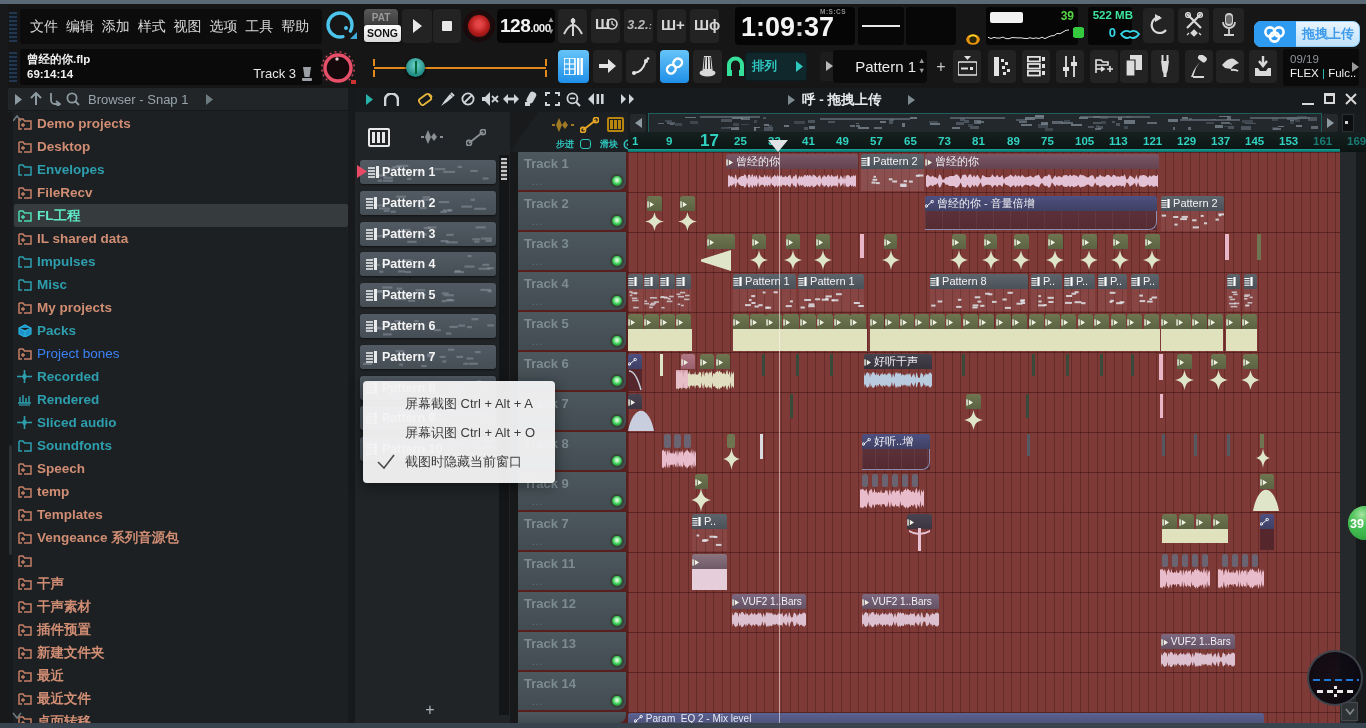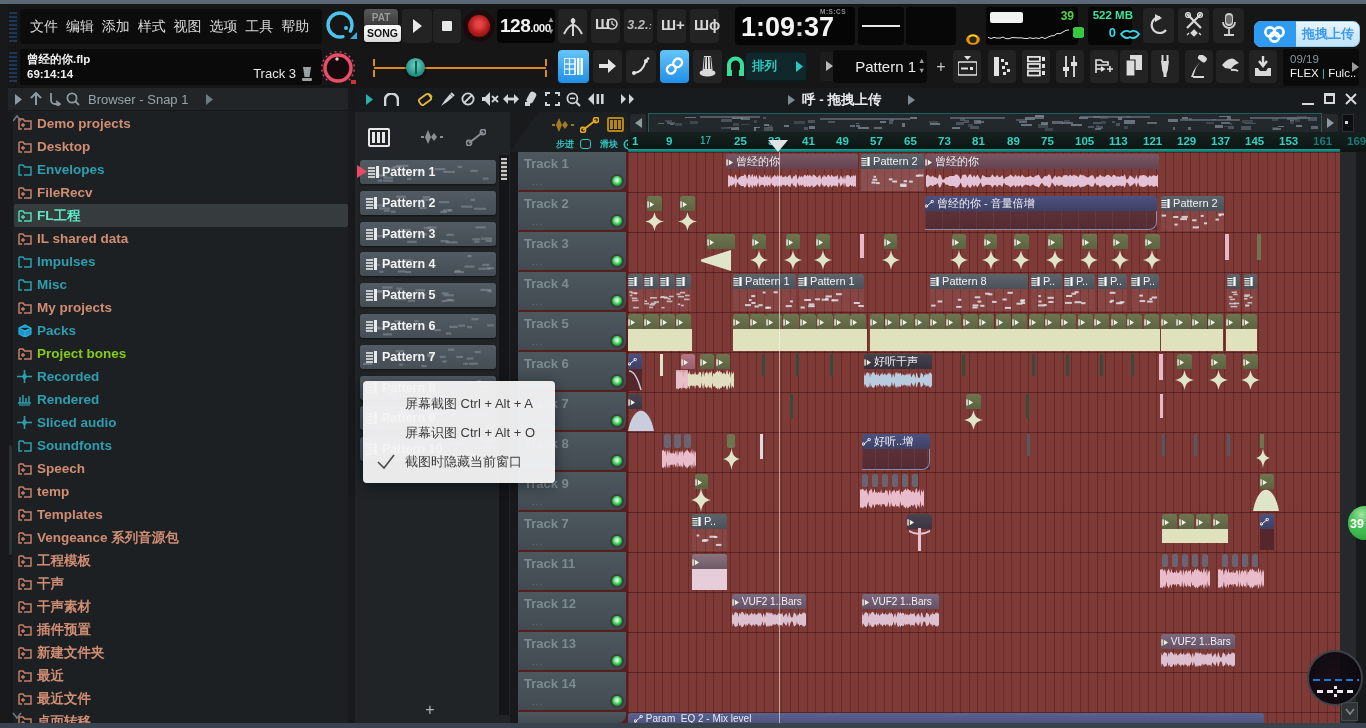--- a/index.html
+++ b/index.html
@@ -366,21 +366,21 @@
 <div style="position:absolute;left:37px;top:298px;width:300px;height:19px;color:#d08d74;font-size:13.5px;line-height:19px;font-weight:bold;white-space:nowrap">My projects</div>
 <svg style="position:absolute;left:18px;top:324px" width="14" height="13" viewBox="0 0 14 13">
       <path d="M1,4 L7,1 L13,4 L13,10 L7,13 L1,10 Z M1,4 L7,7 L13,4 M7,7 L7,13" fill="#1f93c9" stroke="#27b3e0" stroke-width="1.2"></path>
     </svg>
 <div style="position:absolute;left:37px;top:321px;width:300px;height:19px;color:#2d9eae;font-size:13.5px;line-height:19px;font-weight:bold;white-space:nowrap">Packs</div>
 <svg style="position:absolute;left:18px;top:347px" width="14" height="13" viewBox="0 0 14 13">
       <path d="M1,2 h4 l1.5,2 H13 v8 H6" fill="none" stroke="#c57f66" stroke-width="1.5"></path>
       <path d="M1,2 L1,12 L4,12" fill="none" stroke="#c57f66" stroke-width="1.5"></path>
       <path d="M5,6 L5,10 M3,8 L7,8" stroke="#c57f66" stroke-width="1.4"></path>
     </svg>
-<div style="position:absolute;left:37px;top:344px;width:300px;height:19px;color:#84cc16;font-size:13.5px;line-height:19px;font-weight:bold;white-space:nowrap">Project bones</div>
+<div style="position:absolute;left:37px;top:344px;width:300px;height:19px;color:#3b82f6;font-size:13.5px;line-height:19px;font-weight:normal;white-space:nowrap">Project bones</div>
 <svg style="position:absolute;left:17px;top:370px" width="15" height="13" viewBox="0 0 15 13">
       <path d="M0,6.5 h3 M12,6.5 h3 M7.5,0 v3 M7.5,10 v3" stroke="#2d9eae" stroke-width="1.6"></path>
       <polygon points="7.5,2 10,6.5 7.5,11 5,6.5" fill="#2d9eae"></polygon>
       <path d="M2,6.5 h11" stroke="#2d9eae" stroke-width="1.4"></path>
     </svg>
 <div style="position:absolute;left:37px;top:367px;width:300px;height:19px;color:#2d9eae;font-size:13.5px;line-height:19px;font-weight:bold;white-space:nowrap">Recorded</div>
 <svg style="position:absolute;left:17px;top:393px" width="15" height="13" viewBox="0 0 15 13">
       <path d="M1,10 h13 M3,10 V4 M6,10 V2 M9,10 V5 M12,10 V3" stroke="#2d9eae" stroke-width="1.5"></path>
       <path d="M2,12 h11" stroke="#2d9eae" stroke-width="1.2"></path>
     </svg>
@@ -418,21 +418,20 @@
       <path d="M1,2 h4 l1.5,2 H13 v8 H6" fill="none" stroke="#c57f66" stroke-width="1.5"></path>
       <path d="M1,2 L1,12 L4,12" fill="none" stroke="#c57f66" stroke-width="1.5"></path>
       <path d="M5,6 L5,10 M3,8 L7,8" stroke="#c57f66" stroke-width="1.4"></path>
     </svg>
 <div style="position:absolute;left:37px;top:528px;width:300px;height:19px;color:#d08d74;font-size:13.5px;line-height:19px;font-weight:bold;white-space:nowrap">Vengeance 系列音源包</div>
 <svg style="position:absolute;left:18px;top:554px" width="14" height="13" viewBox="0 0 14 13">
       <path d="M1,2 h4 l1.5,2 H13 v8 H6" fill="none" stroke="#c57f66" stroke-width="1.5"></path>
       <path d="M1,2 L1,12 L4,12" fill="none" stroke="#c57f66" stroke-width="1.5"></path>
       <path d="M5,6 L5,10 M3,8 L7,8" stroke="#c57f66" stroke-width="1.4"></path>
     </svg>
-<div style="position:absolute;left:37px;top:551px;width:300px;height:19px;color:#d08d74;font-size:13.5px;line-height:19px;font-weight:bold;white-space:nowrap">工程模板</div>
 <svg style="position:absolute;left:18px;top:577px" width="14" height="13" viewBox="0 0 14 13">
       <path d="M1,2 h4 l1.5,2 H13 v8 H6" fill="none" stroke="#c57f66" stroke-width="1.5"></path>
       <path d="M1,2 L1,12 L4,12" fill="none" stroke="#c57f66" stroke-width="1.5"></path>
       <path d="M5,6 L5,10 M3,8 L7,8" stroke="#c57f66" stroke-width="1.4"></path>
     </svg>
 <div style="position:absolute;left:37px;top:574px;width:300px;height:19px;color:#d08d74;font-size:13.5px;line-height:19px;font-weight:bold;white-space:nowrap">干声</div>
 <svg style="position:absolute;left:18px;top:600px" width="14" height="13" viewBox="0 0 14 13">
       <path d="M1,2 h4 l1.5,2 H13 v8 H6" fill="none" stroke="#c57f66" stroke-width="1.5"></path>
       <path d="M1,2 L1,12 L4,12" fill="none" stroke="#c57f66" stroke-width="1.5"></path>
       <path d="M5,6 L5,10 M3,8 L7,8" stroke="#c57f66" stroke-width="1.4"></path>
@@ -1021,21 +1020,21 @@
 <div style="position:absolute;left:1322px;top:114px;width:16px;height:18px;background:#26292c;border-radius:2px"></div>
 <svg style="position:absolute;left:1327px;top:118px" width="7" height="10" viewBox="0 0 7 10">
       <polygon points="0,0 7,5 0,10" fill="#8d9aa1"></polygon>
     </svg>
 <div style="position:absolute;left:1342px;top:114px;width:12px;height:18px;background:#0c0e0f;border:1px solid #2a2e31"></div>
 <div style="position:absolute;left:1345px;top:121px;width:3px;height:3px;background:#cfd4d8"></div>
 <div style="position:absolute;left:628px;top:132px;width:738px;height:20px;background:linear-gradient(#15201f,#0b1413)"></div>
 <div style="position:absolute;left:628px;top:149px;width:712px;height:2.5px;background:linear-gradient(#14a89c,#0b6b64)"></div>
 <div style="position:absolute;left:632px;top:134px;width:30px;height:14px;color:#30d2bf;font-size:11.5px;font-weight:bold;line-height:14px">1</div>
     <div style="position:absolute;left:666px;top:134px;width:30px;height:14px;color:#30d2bf;font-size:11.5px;font-weight:bold;line-height:14px">9</div>
-    <div style="position:absolute;left:700px;top:134px;width:30px;height:14px;color:#30d2bf;font-size:10px;font-weight:normal;line-height:14px">17</div>
+    <div style="position:absolute;left:700px;top:134px;width:30px;height:14px;color:#30d2bf;font-size:17px;font-weight:bold;line-height:14px">17</div>
     <div style="position:absolute;left:734px;top:134px;width:30px;height:14px;color:#30d2bf;font-size:11.5px;font-weight:bold;line-height:14px">25</div>
     <div style="position:absolute;left:768px;top:134px;width:30px;height:14px;color:#30d2bf;font-size:11.5px;font-weight:bold;line-height:14px">33</div>
     <div style="position:absolute;left:802px;top:134px;width:30px;height:14px;color:#30d2bf;font-size:11.5px;font-weight:bold;line-height:14px">41</div>
     <div style="position:absolute;left:836px;top:134px;width:30px;height:14px;color:#30d2bf;font-size:11.5px;font-weight:bold;line-height:14px">49</div>
     <div style="position:absolute;left:870px;top:134px;width:30px;height:14px;color:#30d2bf;font-size:11.5px;font-weight:bold;line-height:14px">57</div>
     <div style="position:absolute;left:904px;top:134px;width:30px;height:14px;color:#30d2bf;font-size:11.5px;font-weight:bold;line-height:14px">65</div>
     <div style="position:absolute;left:938px;top:134px;width:30px;height:14px;color:#30d2bf;font-size:11.5px;font-weight:bold;line-height:14px">73</div>
     <div style="position:absolute;left:972px;top:134px;width:30px;height:14px;color:#30d2bf;font-size:11.5px;font-weight:bold;line-height:14px">81</div>
     <div style="position:absolute;left:1007px;top:134px;width:30px;height:14px;color:#30d2bf;font-size:11.5px;font-weight:bold;line-height:14px">89</div>
     <div style="position:absolute;left:1041px;top:134px;width:30px;height:14px;color:#30d2bf;font-size:11.5px;font-weight:bold;line-height:14px">75</div>

